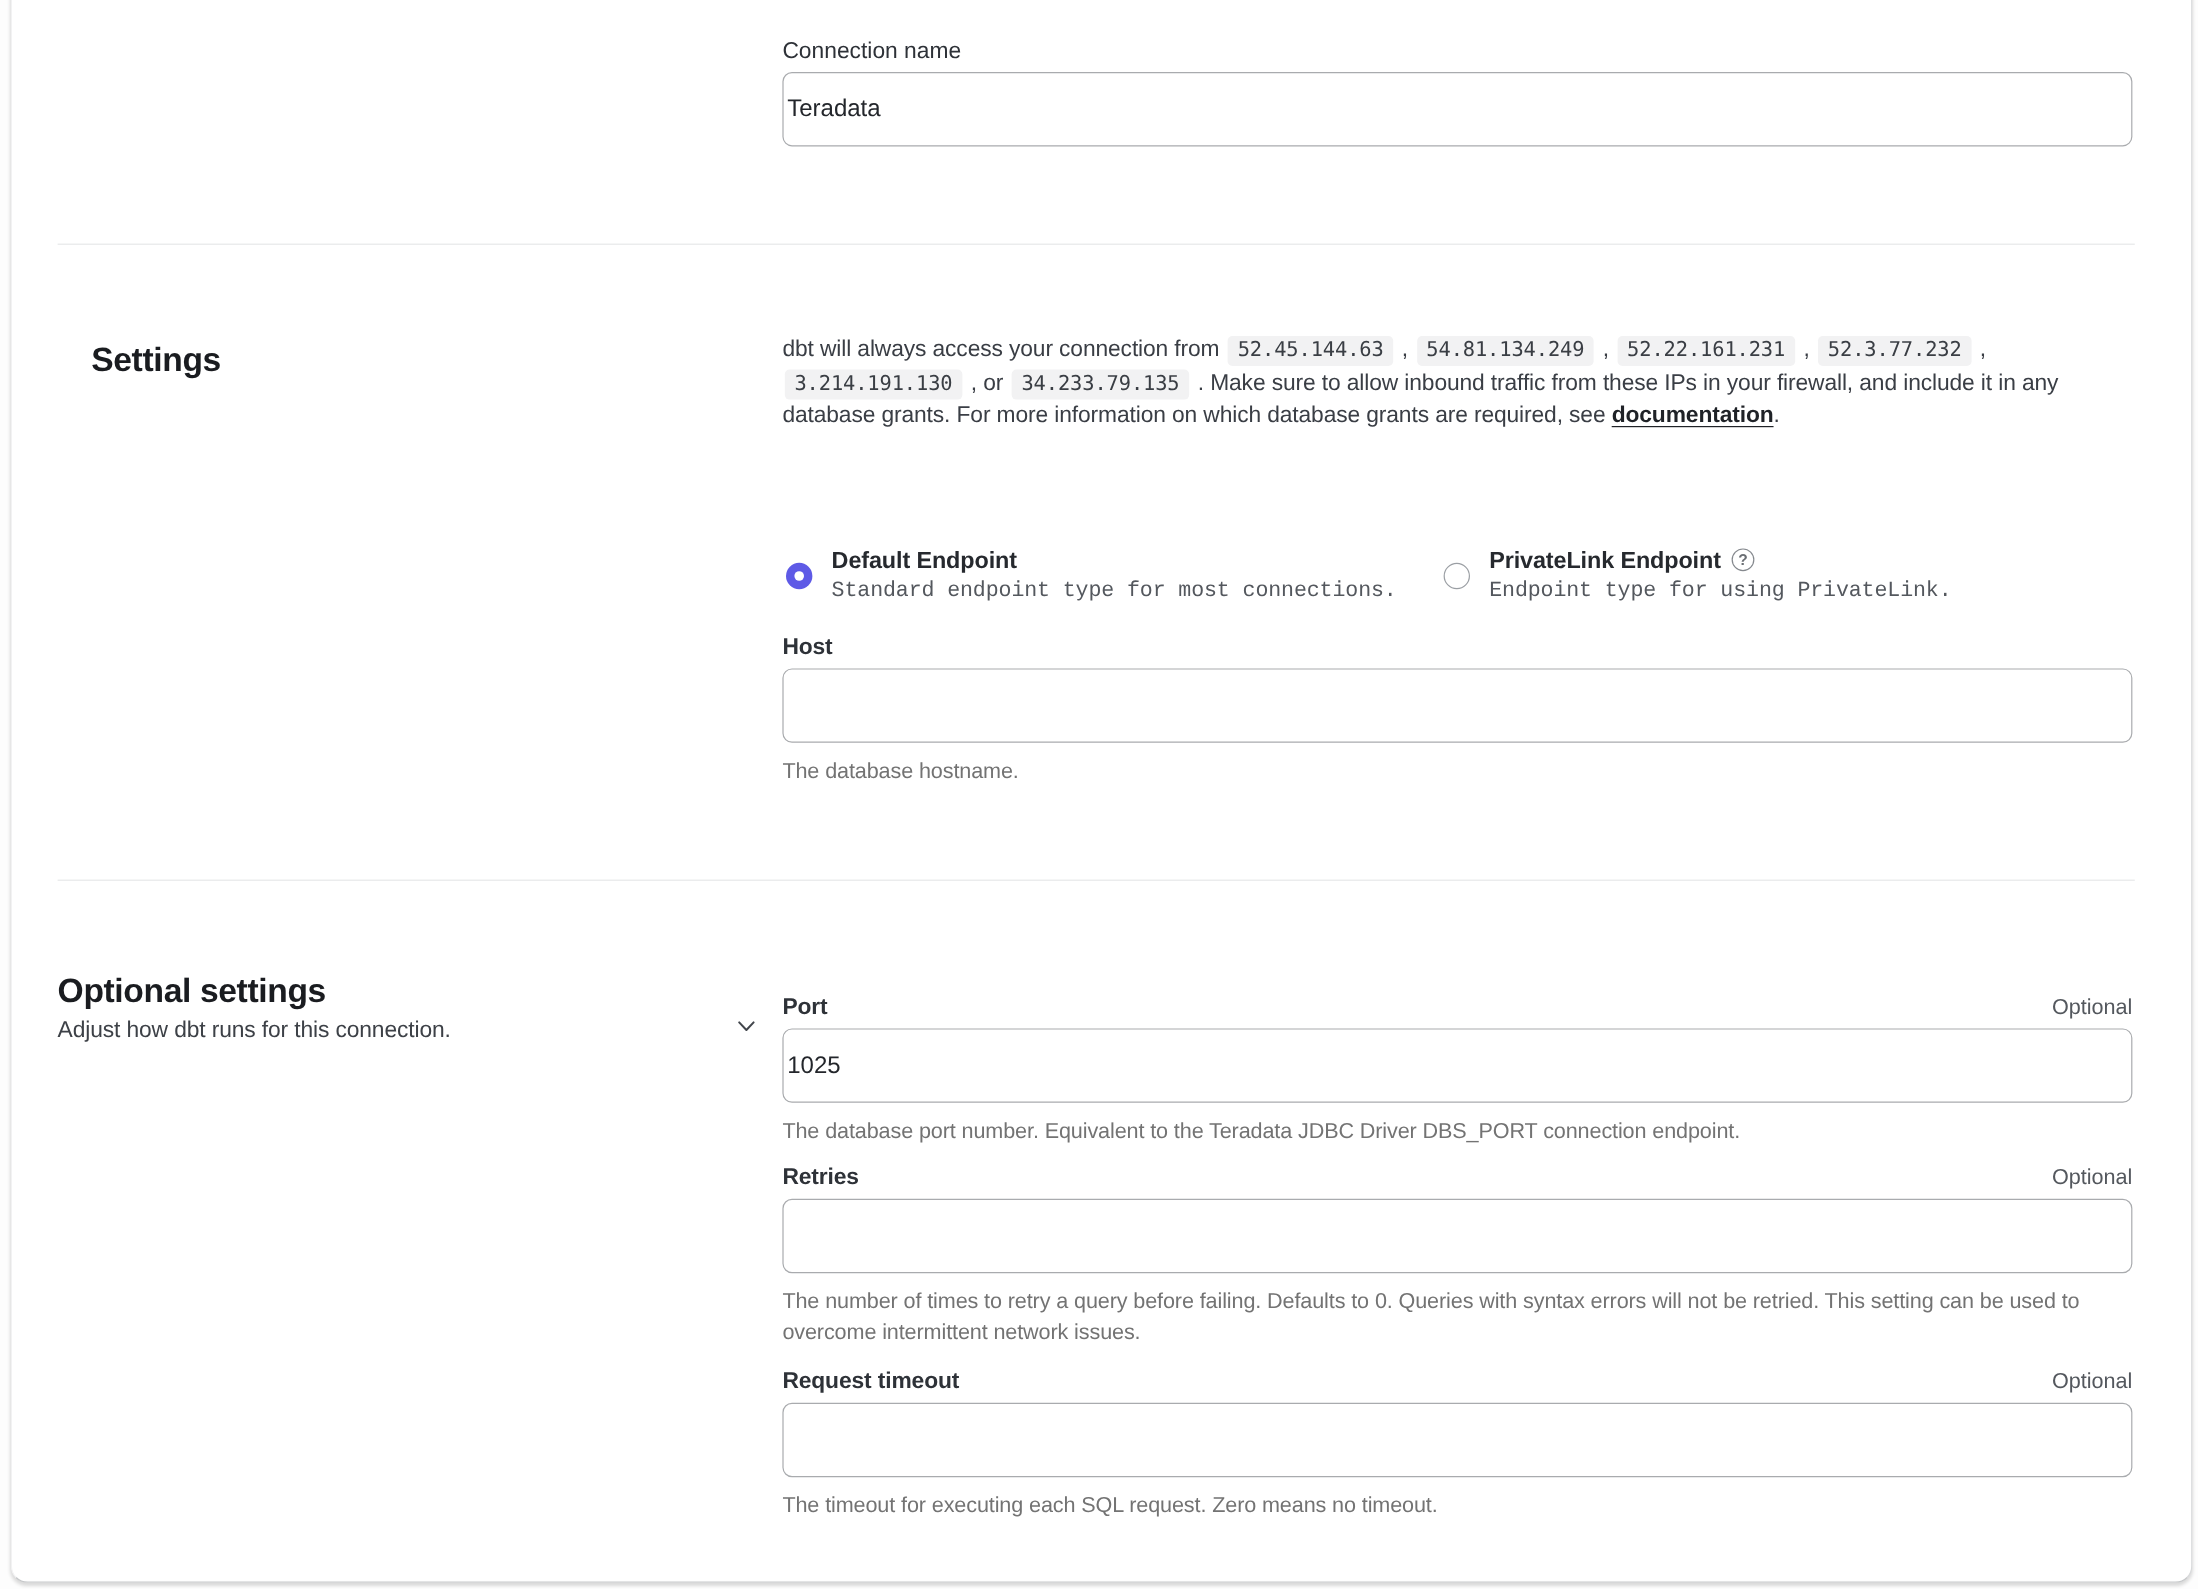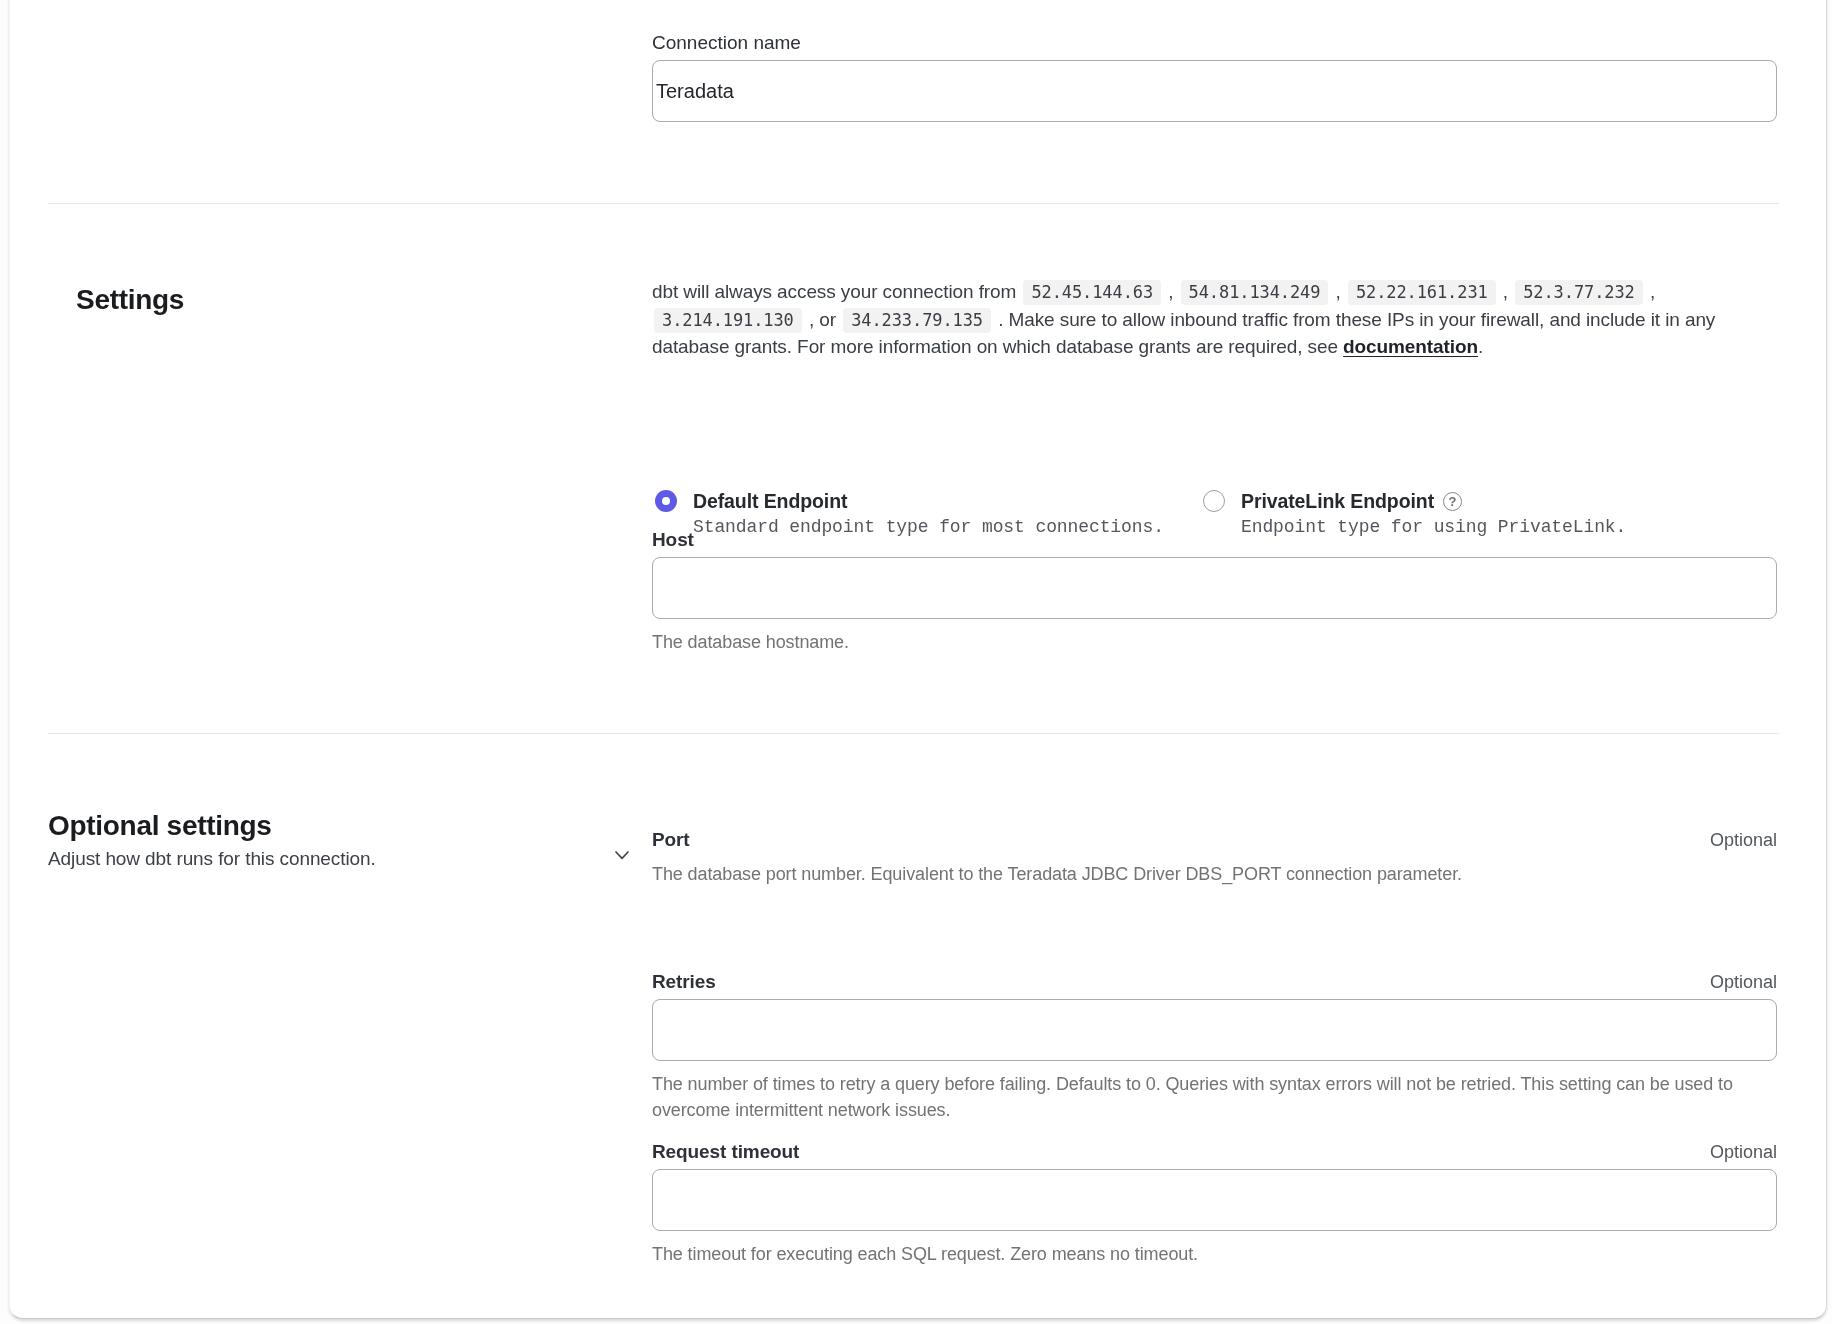--- a/index.html
+++ b/index.html
@@ -32,21 +32,21 @@
 
   .section-heading { font-size:28px; font-weight:700; color:#1a1c20; letter-spacing:-.3px; line-height:32px; }
   .section-sub { margin-top:6px; font-size:19px; color:#3d4147; letter-spacing:-.1px; }
 
   .ip-paragraph { font-size:19px; line-height:27.5px; color:#3a3e45; letter-spacing:-.1px; }
   .chip { display:inline-block; background:#f2f2f3; border-radius:4px; padding:0 8px; margin:0 2px;
     font-family:"DejaVu Sans Mono","Liberation Mono",monospace; font-size:17px; color:#3a3e44; line-height:25px; }
   .doc-link { color:#1f2227; font-weight:700; text-decoration:underline; text-underline-offset:3px; cursor:pointer; }
 
   .radio-row { position:absolute; left:652px; top:455px; width:1125px; height:56px; }
-  .radio-group { position:absolute; top:0; display:flex; align-items:flex-start; gap:16px;margin-top:34px; }
+  .radio-group { position:absolute; top:0; display:flex; align-items:center; gap:16px; }
   .radio-circle { width:22px; height:22px; border-radius:50%; flex:0 0 auto; margin-top:1px; position:relative; }
   .radio-circle.selected { background:#5E5AE6; }
   .radio-circle.selected::after { content:""; position:absolute; left:7px; top:7px; width:8px; height:8px; border-radius:50%; background:#fff; }
   .radio-circle.unselected { background:#fff; border:1.5px solid #9b9fa4; }
   .radio-label { font-size:19.5px; font-weight:700; color:#26292e; line-height:24px; letter-spacing:-.1px; }
   .radio-desc { margin-top:4px; font-size:18px; color:#54585e; letter-spacing:-.1px;font-family:Liberation Mono, monospace; }
 
   .help-circle { display:inline-flex; align-items:center; justify-content:center;
     width:19px; height:19px; border:1.4px solid #85898e; border-radius:50%;
     font-size:13px; font-weight:700; color:#6b6f74; margin-left:9px; position:relative; top:-2px; }
@@ -107,21 +107,22 @@
     </div>
     <svg class="chevron" viewBox="0 0 20 20">
       <polyline points="4,7 10,13.3 16,7" fill="none" stroke="#42464c" stroke-width="1.7" stroke-linecap="round" stroke-linejoin="round"></polyline>
     </svg>
 
     <div class="right-col" style="top:828px;">
       <div class="label-row">
         <span class="field-label bold">Port</span>
         <span class="optional-tag">Optional</span>
       </div>
-      <div class="helper">The database port number. Equivalent to the Teradata JDBC Driver DBS_PORT connection parameter.</div>
+      <input class="text-input" type="text" value="1025" style="">
+      <div class="helper">The database port number. Equivalent to the Teradata JDBC Driver DBS_PORT connection endpoint.</div>
     </div>
 
     <div class="right-col" style="top:970px;">
       <div class="label-row">
         <span class="field-label bold">Retries</span>
         <span class="optional-tag">Optional</span>
       </div>
       <input class="text-input" type="text" value="" style="">
       <div class="helper">The number of times to retry a query before failing. Defaults to 0. Queries with syntax errors will not be retried. This setting can be used to overcome intermittent network issues.</div>
     </div>

